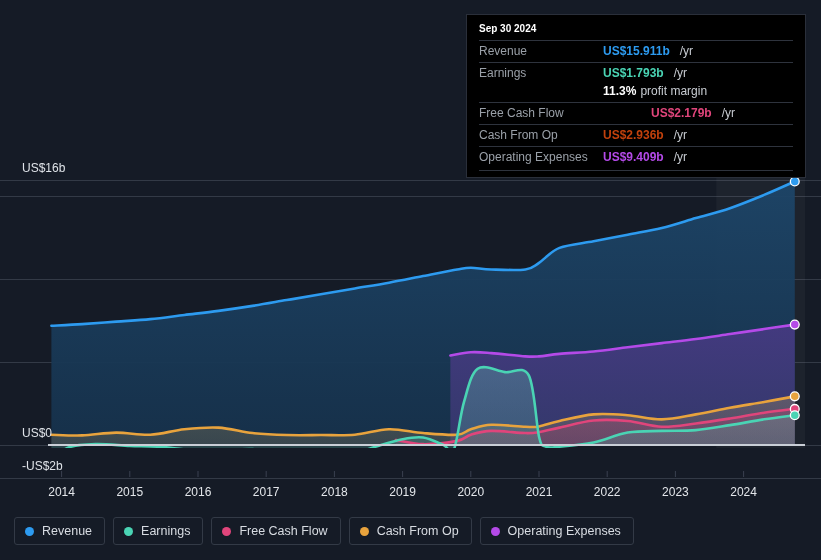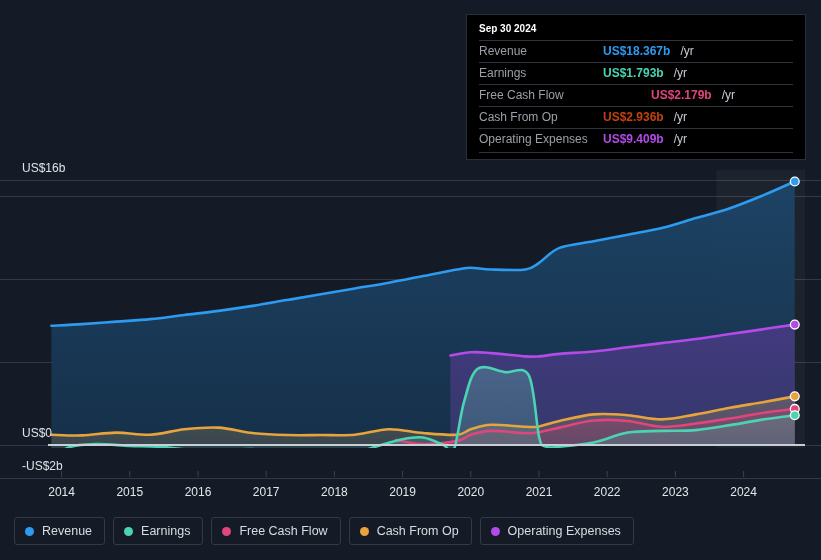--- a/index.html
+++ b/index.html
@@ -226,30 +226,35 @@
         <line x1="743.6" x2="743.6" y1="471" y2="477" stroke="#3a4150" stroke-width="1"></line>
         <text x="743.6" y="496" class="xlabel-text" text-anchor="middle">2024</text>
       </g>
   </svg>
 
   <div id="tooltip">
     <div class="tt-date">Sep 30 2024</div>
 
     <div class="tt-row">
       <span class="tt-label">Revenue</span>
-      <span class="tt-val" id="v0" style="color: rgb(45, 155, 240);">US$18.367b</span>
+      <span class="tt-val" id="v0" style="color: rgb(45, 155, 240);">US$15.911b</span>
       <span class="tt-unit">/yr</span>
     </div>
 
     <div class="tt-row">
       <span class="tt-label">Earnings</span>
       <span class="tt-val" id="v1" style="color: rgb(74, 212, 180); text-align: right;">US$1.793b</span>
       <span class="tt-unit">/yr</span>
     </div>
 
+    <div class="tt-row tt-sub">
+      <span class="tt-label"></span>
+      <span class="tt-margin-val">11.3%</span>
+      <span class="tt-margin-text">profit margin</span>
+    </div>
 
     <div class="tt-row">
       <span class="tt-label">Free Cash Flow</span>
       <span class="tt-val" id="v2" style="color: rgb(224, 69, 123); margin-left: 48px;">US$2.179b</span>
       <span class="tt-unit">/yr</span>
     </div>
 
     <div class="tt-row">
       <span class="tt-label">Cash From Op</span>
       <span class="tt-val" id="v3" style="color: #c2410c;">US$2.936b</span>

